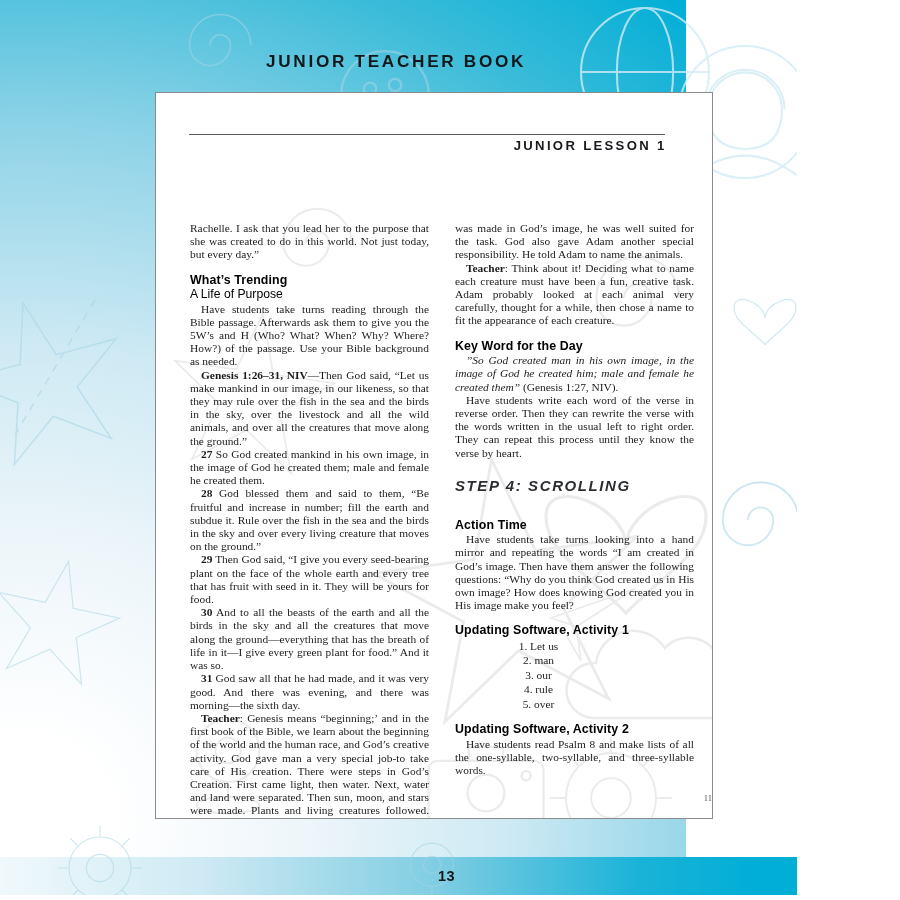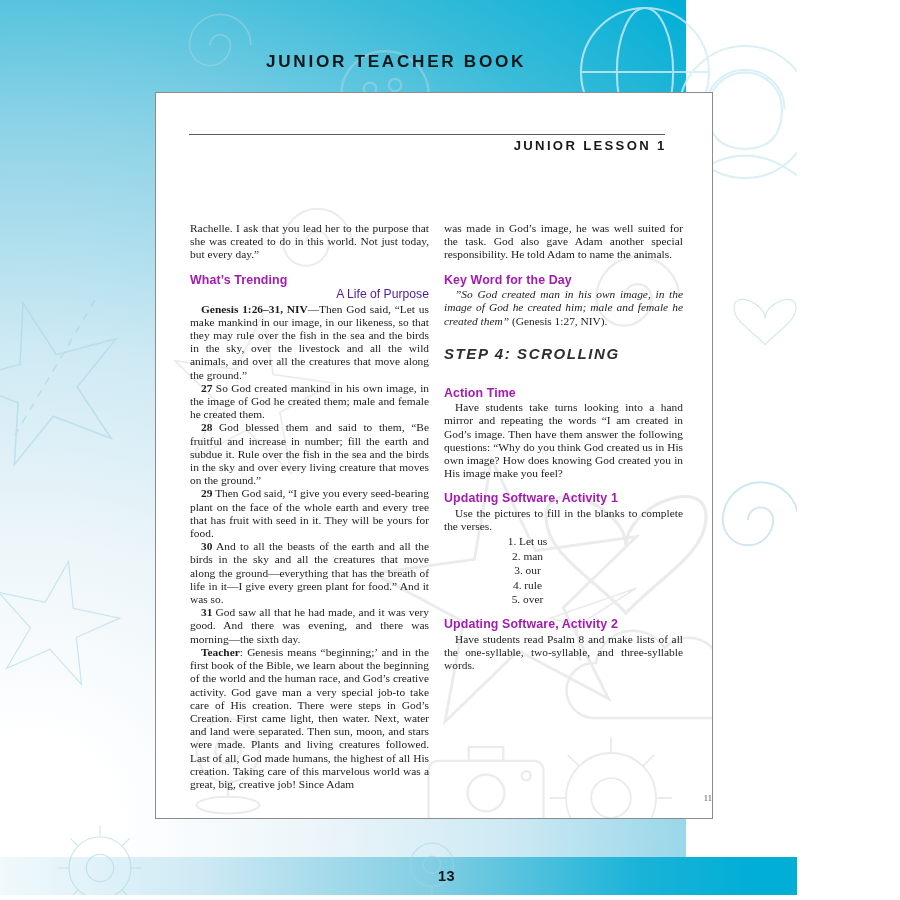--- a/index.html
+++ b/index.html
@@ -27,31 +27,31 @@
 
   
   .white-page{position:absolute;left:155px;top:92px;width:558px;height:727px;z-index:4;
         background:#ffffff;border:1.5px solid #8c8c8c;box-sizing:border-box;overflow:hidden;}
   .white-page .doodles{z-index:0;}
   .lesson-rule{position:absolute;left:33px;top:41px;width:476px;height:0;
         border-top:1.2px solid #5a5a5a;z-index:1;}
   .lesson-title{position:absolute;top:46px;right:45px;z-index:1;
         font:bold 12.5px/14px "Liberation Sans",sans-serif;
         letter-spacing:2.2px;color:#17191c;transform:scale(1.05,1);transform-origin:right;}
-  .columns{position:absolute;left:34px;top:129px;width:494px;display:flex;gap:15px;z-index:1;}
+  .columns{position:absolute;left:34px;top:129px;width:494px;display:flex;gap:26px;z-index:1;}
   .col{width:239px;flex:0 0 239px;}
 
   
   .blk-para{margin:0;font:11.4px/13.2px "Liberation Serif",serif;color:#1b1b1b;
         text-align:justify;}
   .blk-para.ind{text-indent:11px;}
   .blk-para b{font-weight:bold;}
   .blk-heading{margin:12px 0 1px;font:bold 12.4px/13.5px "Liberation Sans",sans-serif;
-        color:#a21caf;letter-spacing:.1px;}
-  .blk-subheading{margin:0 0 1px;font:12.2px/13.5px "Liberation Sans",sans-serif;color:#4c1d95;text-align:right;}
+        color:#000000;letter-spacing:.1px;}
+  .blk-subheading{margin:0 0 1px;font:12.2px/13.5px "Liberation Sans",sans-serif;color:#000000;}
   .blk-step{margin:17px 0 25px;font:bold italic 15px/17px "Liberation Sans",sans-serif;
         letter-spacing:1.6px;color:#2b2e31;}
   .blk-quote{margin:0;font:italic 11.4px/13.2px "Liberation Serif",serif;color:#1b1b1b;
         text-align:justify;text-indent:11px;}
   .blk-quote .quote-ref{font-style:normal;margin-top:24px;}
   .blk-list{display:flex;margin:1px 0 0 22px;text-align:center;}
   .blk-list ul{list-style:none;margin:0;padding:0;
         font:11.4px/14.4px "Liberation Serif",serif;color:#1b1b1b;}
   .blk-list ul:first-child{width:123px;}
   .page-num{position:absolute;left:0;right:0;bottom:15px;text-align:right;z-index:1;
@@ -152,37 +152,39 @@
     </svg>
 
     <div class="lesson-rule"></div>
     <div class="lesson-title">JUNIOR LESSON 1</div>
 
     <div class="columns">
       <div class="col" id="col-left">
           <p class="blk-para"><span>Rachelle. I ask that you lead her to the purpose that she was created to do in this world. Not just today, but every day.”</span></p>
           <h3 class="blk-heading">What’s Trending</h3>
           <div class="blk-subheading">A Life of Purpose</div>
+          <p class="blk-para ind"><span>Have students take turns reading through the Bible passage. Afterwards ask them to give you the 5W’s and H (Who? What? When? Why? Where? How?) of the passage. Use your Bible background as needed.</span></p>
           <p class="blk-para ind"><b>Genesis 1:26–31, NIV</b><span>—Then God said, “Let us make mankind in our image, in our likeness, so that they may rule over the fish in the sea and the birds in the sky, over the livestock and all the wild animals, and over all the creatures that move along the ground.”</span></p>
           <p class="blk-para ind"><b>27</b><span> So God created mankind in his own image, in the image of God he created them; male and female he created them.</span></p>
           <p class="blk-para ind"><b>28</b><span> God blessed them and said to them, “Be fruitful and increase in number; fill the earth and subdue it. Rule over the fish in the sea and the birds in the sky and over every living creature that moves on the ground.”</span></p>
           <p class="blk-para ind"><b>29</b><span> Then God said, “I give you every seed-bearing plant on the face of the whole earth and every tree that has fruit with seed in it. They will be yours for food.</span></p>
           <p class="blk-para ind"><b>30</b><span> And to all the beasts of the earth and all the birds in the sky and all the creatures that move along the ground—everything that has the breath of life in it—I give every green plant for food.” And it was so.</span></p>
           <p class="blk-para ind"><b>31</b><span> God saw all that he had made, and it was very good. And there was evening, and there was morning—the sixth day.</span></p>
           <p class="blk-para ind"><b>Teacher</b><span>: Genesis means “beginning;’ and in the first book of the Bible, we learn about the beginning of the world and the human race, and God’s creative activity. God gave man a very special job-to take care of His creation. There were steps in God’s Creation. First came light, then water. Next, water and land were separated. Then sun, moon, and stars were made. Plants and living creatures followed. Last of all, God made humans, the highest of all His creation. Taking care of this marvelous world was a great, big, creative job! Since Adam</span></p>
         </div>
       <div class="col" id="col-right">
           <p class="blk-para"><span>was made in God’s image, he was well suited for the task. God also gave Adam another special responsibility. He told Adam to name the animals.</span></p>
+          <p class="blk-para ind"><b>Teacher</b><span>: Think about it! Deciding what to name each creature must have been a fun, creative task. Adam probably looked at each animal very carefully, thought for a while, then chose a name to fit the appearance of each creature.</span></p>
           <h3 class="blk-heading">Key Word for the Day</h3>
           <p class="blk-quote"><span>”So God created man in his own image, in the image of God he created him; male and female he created them”</span><span class="quote-ref"> (Genesis 1:27, NIV).</span></p>
+          <p class="blk-para ind"><span>Have students write each word of the verse in reverse order. Then they can rewrite the verse with the words written in the usual left to right order. They can repeat this process until they know the verse by heart.</span></p>
           <div class="blk-step">STEP 4: SCROLLING</div>
           <h3 class="blk-heading">Action Time</h3>
           <p class="blk-para ind"><span>Have students take turns looking into a hand mirror and repeating the words “I am created in God’s image. Then have them answer the following questions: “Why do you think God created us in His own image? How does knowing God created you in His image make you feel?</span></p>
           <h3 class="blk-heading">Updating Software, Activity 1</h3>
-          <p class="blk-para ind"><span>Use the pictures to fill in the blanks to complete the verses.</span></p>
           <div class="blk-list">
             <ul>
               <li>1. Let us</li>
               <li>2. man</li>
               <li>3. our</li>
               <li>4. rule</li>
               <li>5. over</li>
             </ul>
           </div>
           <h3 class="blk-heading">Updating Software, Activity 2</h3>

